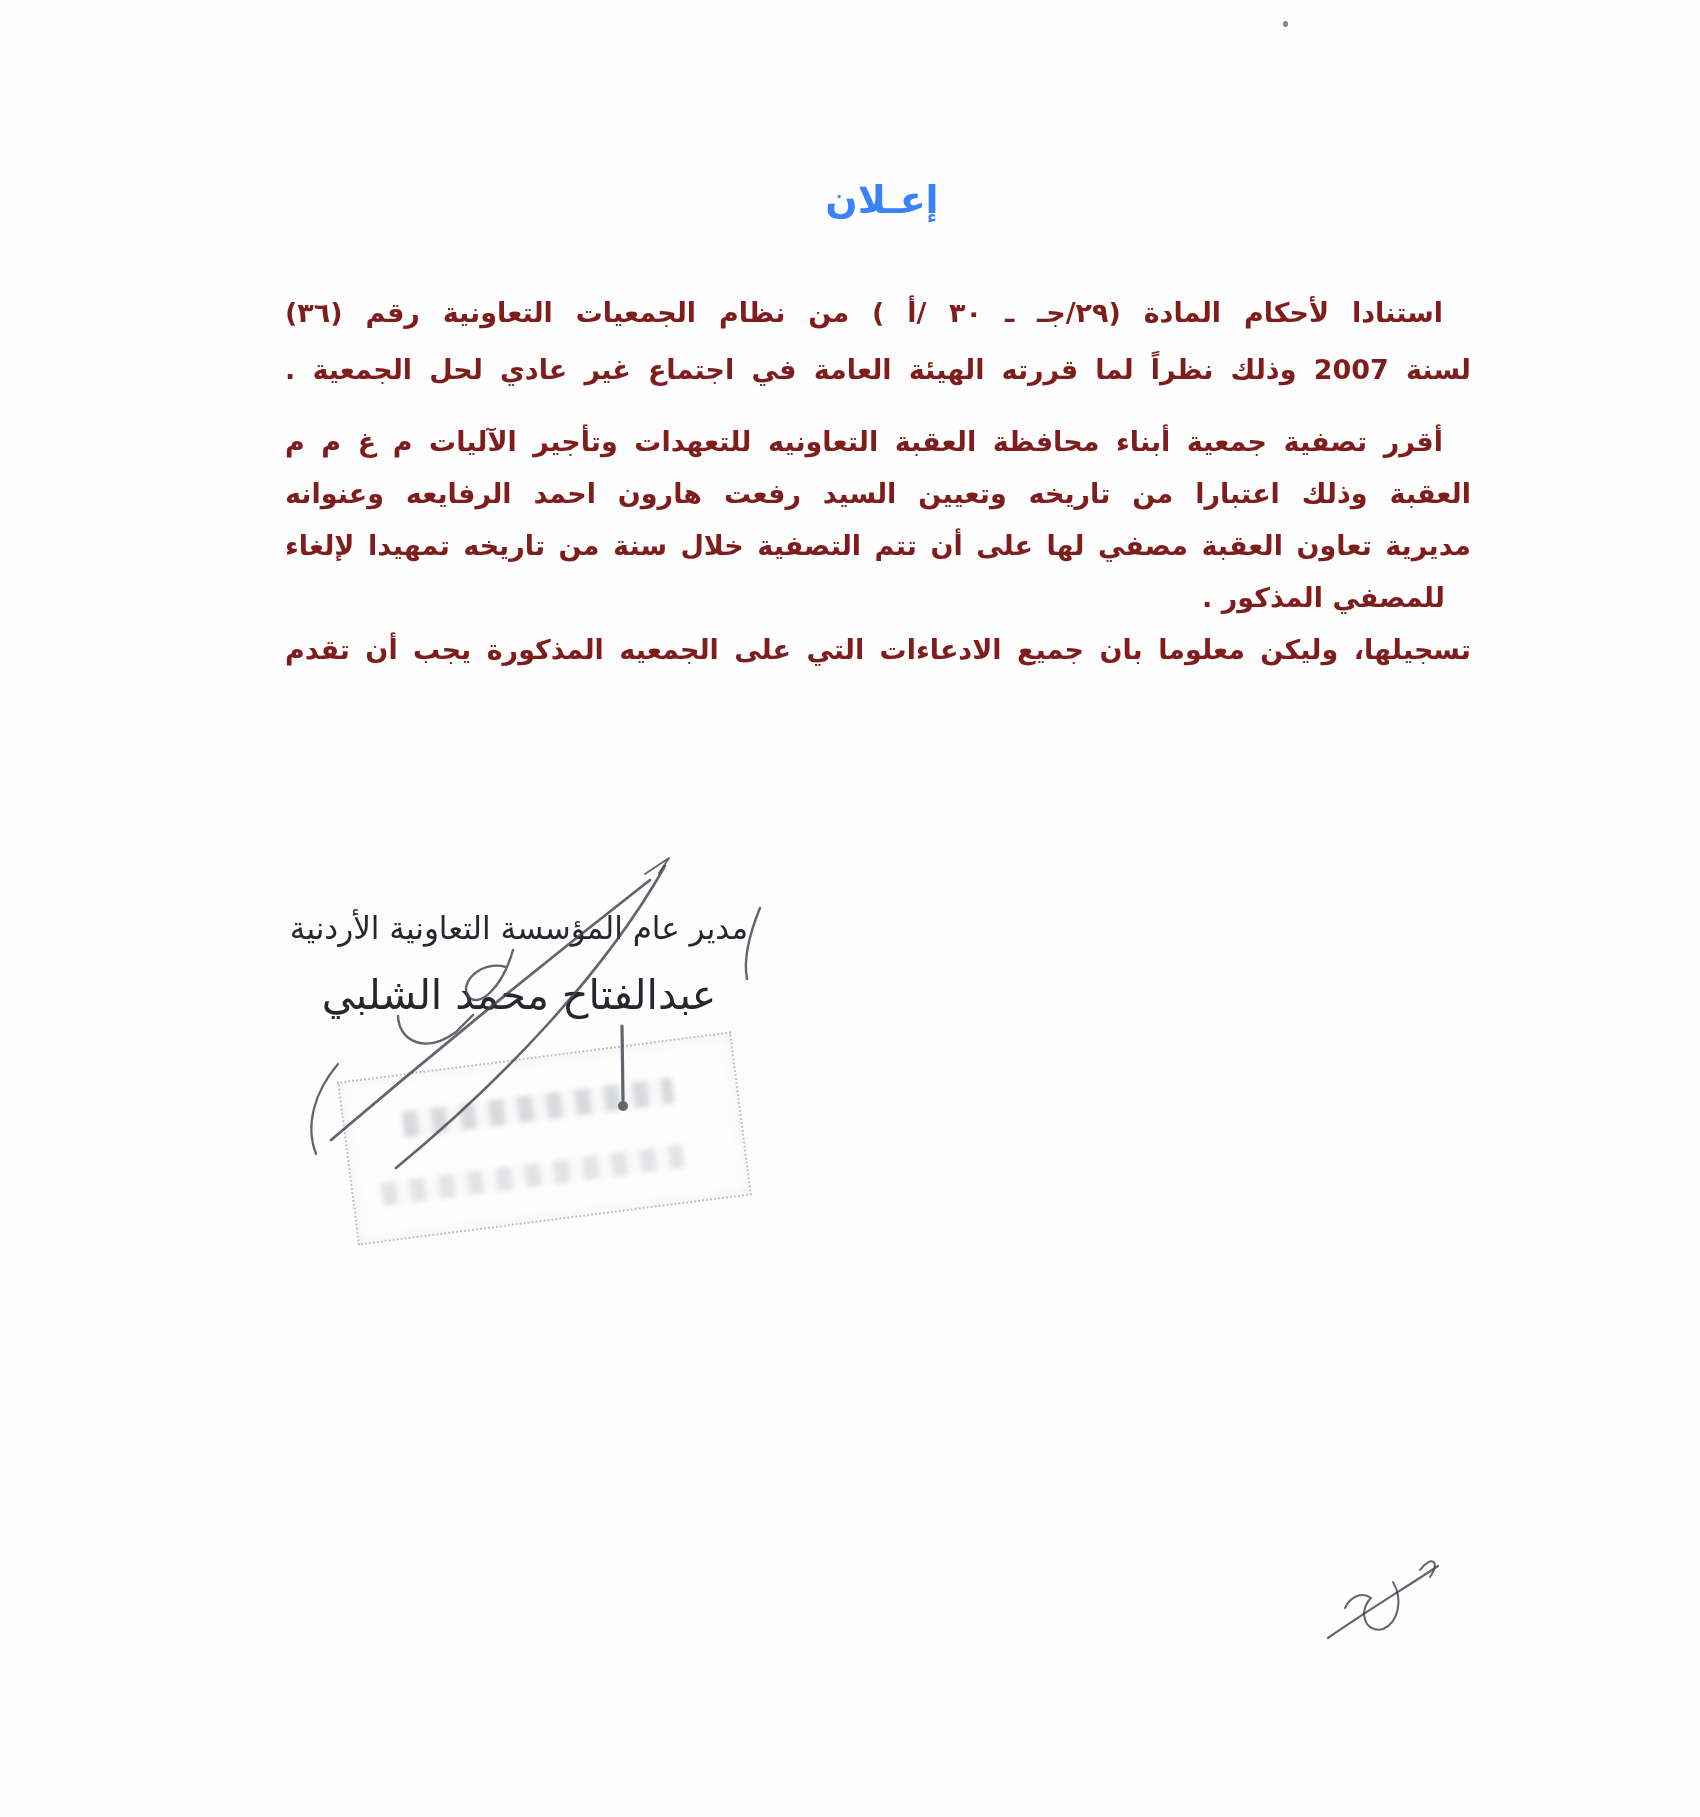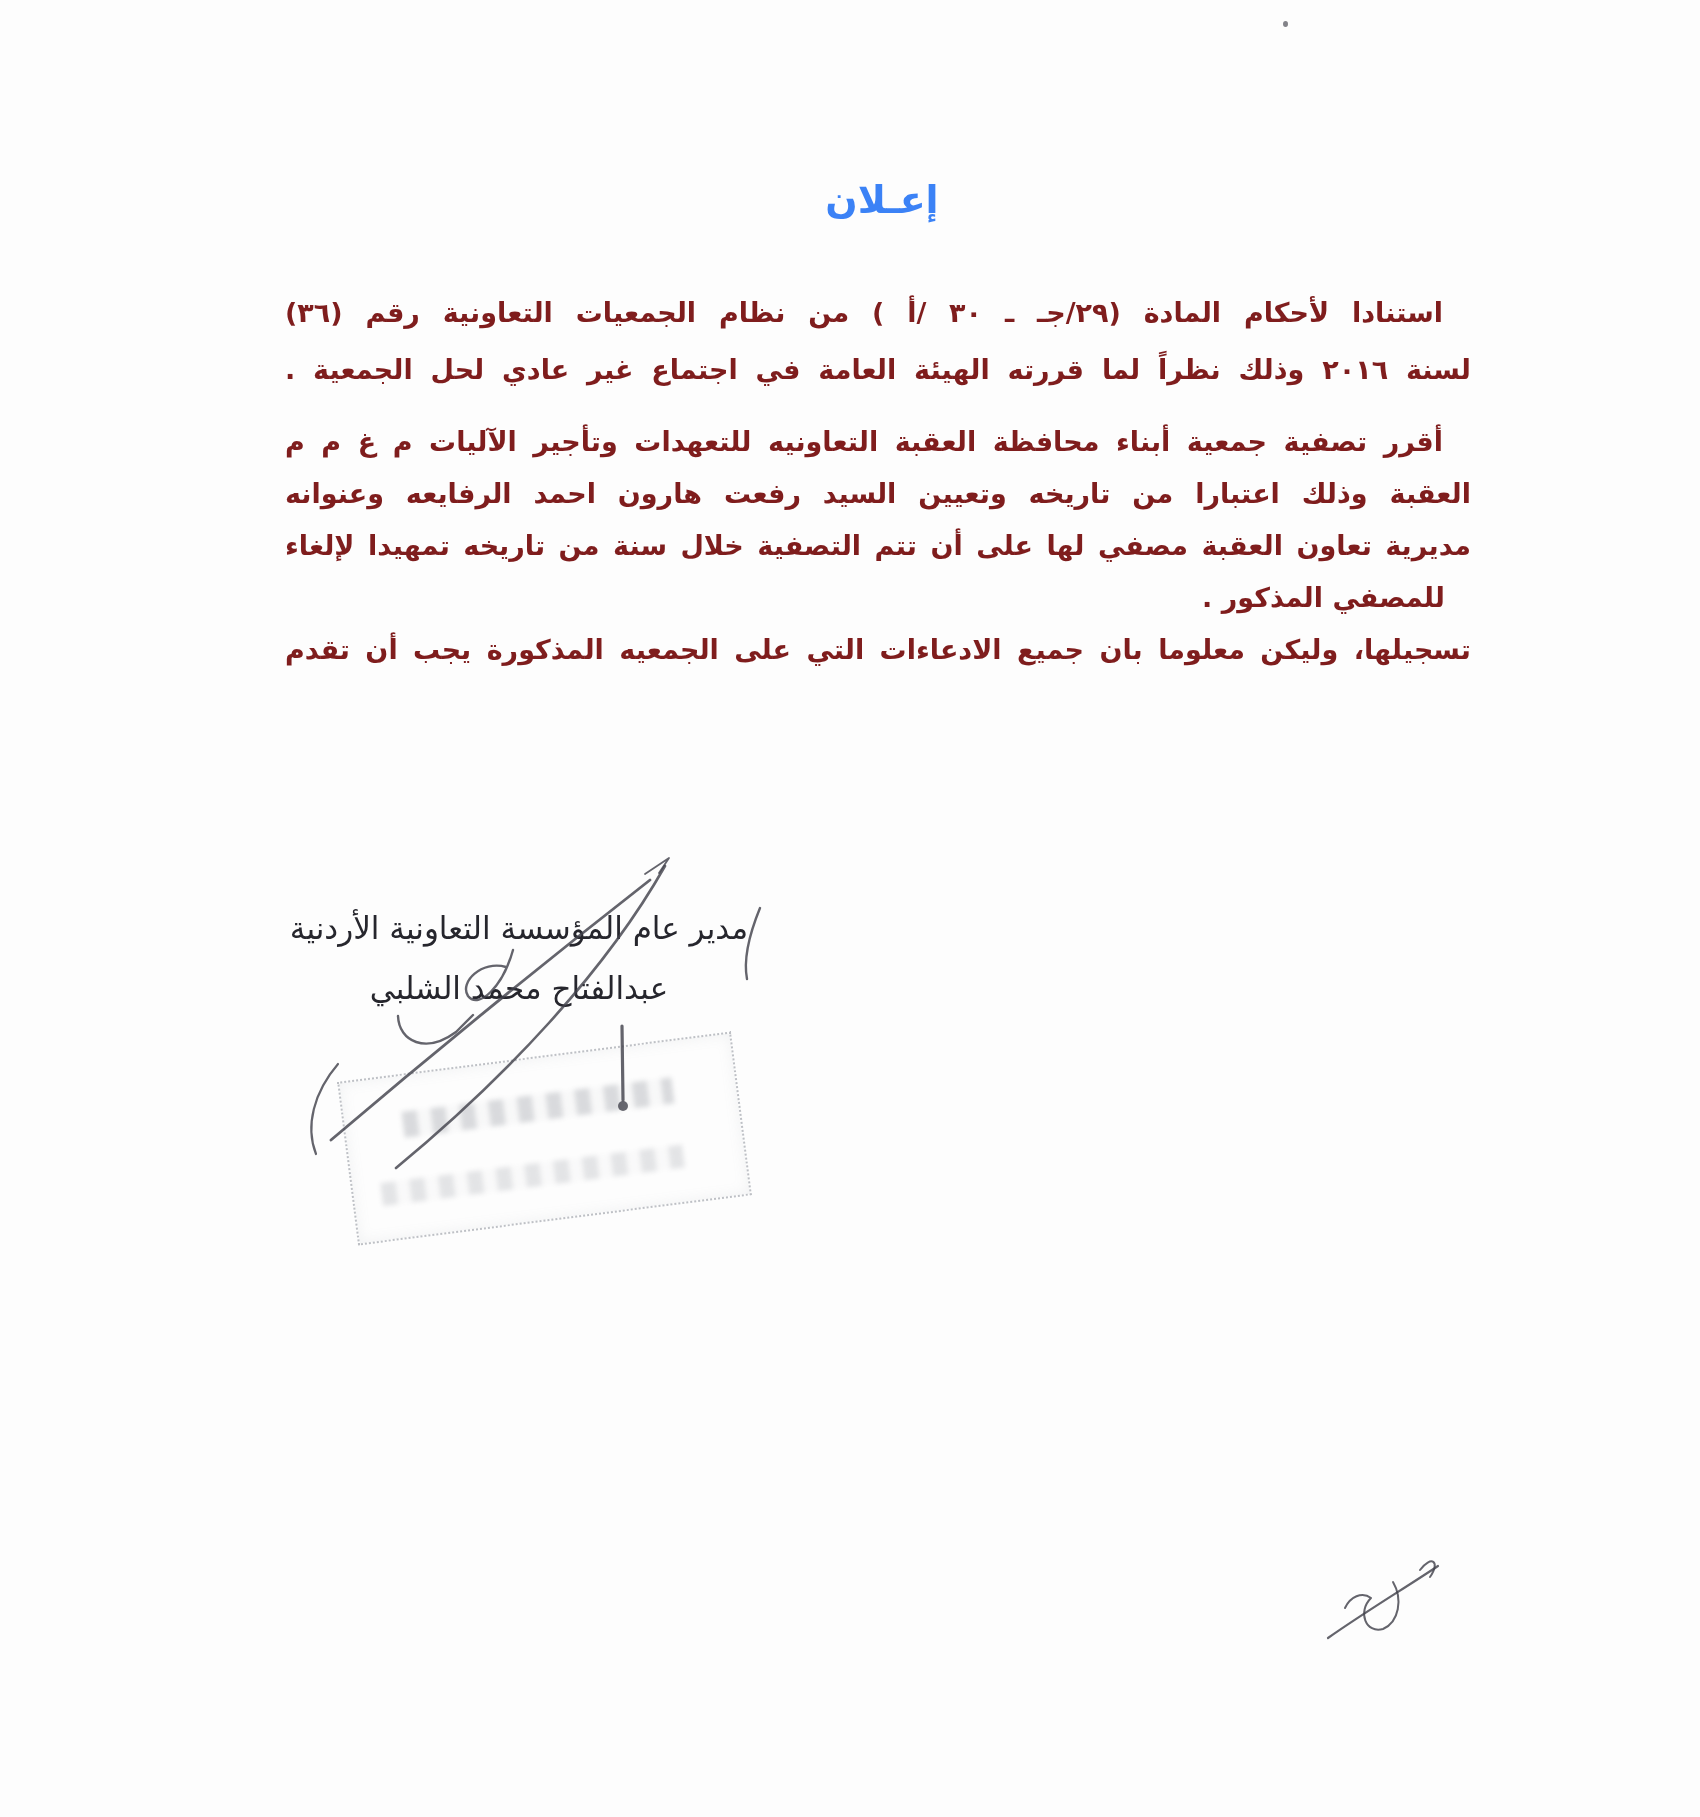--- a/index.html
+++ b/index.html
@@ -59,23 +59,23 @@
     text-align: center;
     font-weight: normal;
     color: #26262d;
   }
   .signature-title {
     font-size: 31px;
     line-height: 56px;
     white-space: nowrap;
   }
   .signatory-name {
-    font-size: 31px;
+    font-size: 41px;
     line-height: 50px;
-    margin-top: 7px;
+    margin-top: 14px;
     white-space: nowrap;
   }
   .stamp {
     position: absolute;
     left: 346px;
     top: 1056px;
     width: 393px;
     height: 161px;
     transform: rotate(-7.3deg);
     border: 2px dotted rgba(139, 144, 153, 0.55);
@@ -107,21 +107,21 @@
 <body>
 
 <div class="page">
 
   <div class="speck s1"></div>
 
   <div class="doc-title">إعـلان</div>
 
   <div class="text-block para-1">
     <div class="line first">استنادا لأحكام المادة (٢٩/جـ ـ ٣٠ /أ ) من نظام الجمعيات التعاونية رقم (٣٦)</div>
-    <div class="line">لسنة ٢٠١٦ وذلك نظراً لما قررته الهيئة العامة في اجتماع غير عادي لحل الجمعية .</div>
+    <div class="line">لسنة 2007 وذلك نظراً لما قررته الهيئة العامة في اجتماع غير عادي لحل الجمعية .</div>
   </div>
 
   <div class="text-block para-2">
     <div class="line first">أقرر تصفية جمعية أبناء محافظة العقبة التعاونيه للتعهدات وتأجير الآليات م غ م م</div>
     <div class="line">العقبة وذلك اعتبارا من تاريخه وتعيين السيد رفعت هارون احمد الرفايعه وعنوانه</div>
     <div class="line">مديرية تعاون العقبة مصفي لها على أن تتم التصفية خلال سنة من تاريخه تمهيدا لإلغاء</div>
     <div class="line short-end">للمصفي المذكور .</div>
     <div class="line">تسجيلها، وليكن معلوما بان جميع الادعاءات التي على الجمعيه المذكورة يجب أن تقدم</div>
   </div>
 

